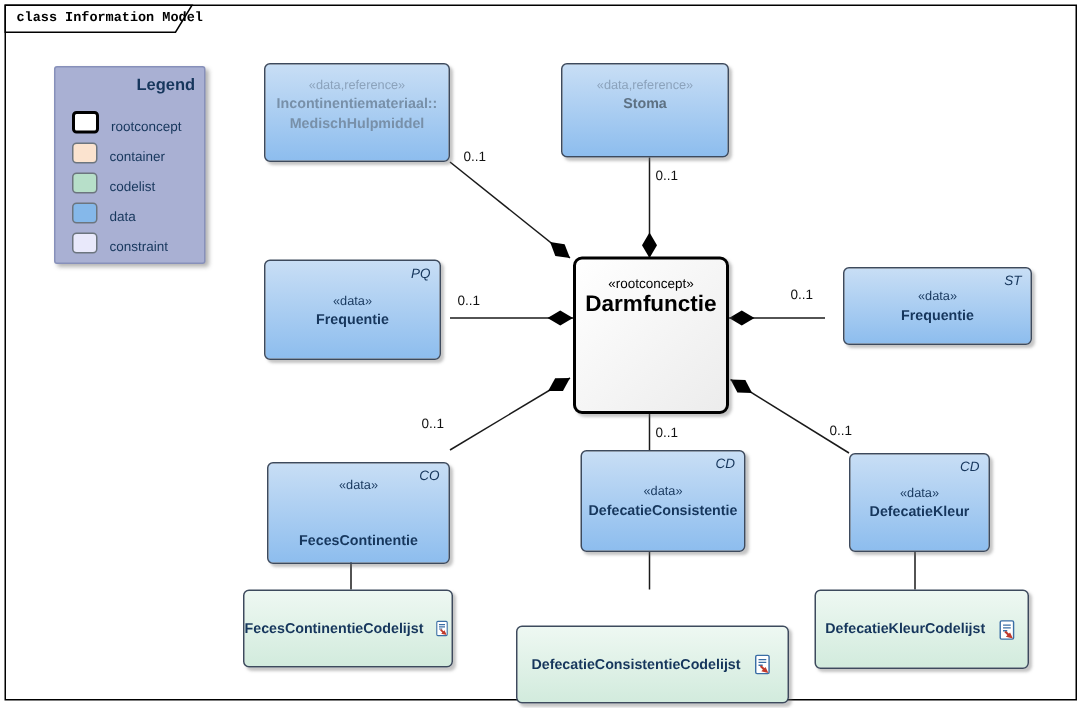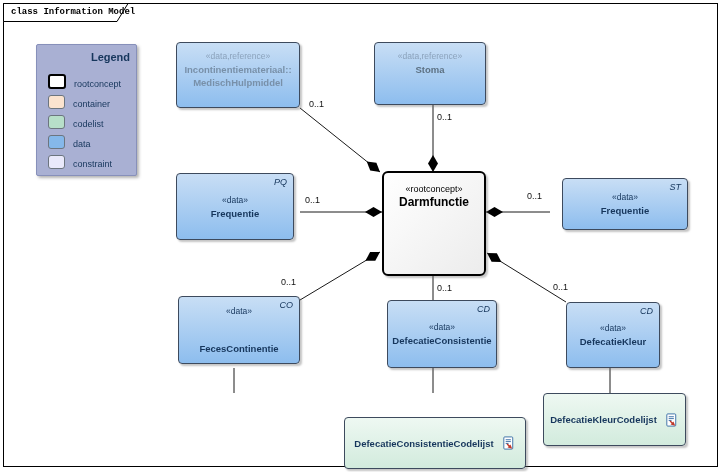--- a/index.html
+++ b/index.html
@@ -25,21 +25,21 @@
   .node .nm{font-size:9.5px;font-weight:bold;color:#16365c;line-height:13px;}
   .node .tcode{position:absolute;top:3px;right:6px;font-size:9px;font-style:italic;color:#16365c;}
   .node.topalign{justify-content:flex-start;padding-top:7px;}
 
   .node.refnode .stereo{color:#8ba2bb;}
   .node.refnode .nm{color:#7890a9;}
   .node.refnode .nm.darker{color:#5d7183;}
 
   .node.root{border:2.5px solid #000;border-radius:6px;background:linear-gradient(135deg,#ffffff 0%,#ececec 100%);justify-content:flex-start;padding-top:10px;}
   .node.root .stereo{color:#000;font-size:9px;}
-  .node.root .nm{color:#000;font-size:12px;}
+  .node.root .nm{color:#000;font-size:15px;}
 
   .node.codelist{background:linear-gradient(to bottom,#eef8f2 0%,#d2ebdd 100%);flex-direction:row;gap:7px;}
   .node.codelist .nm{font-size:9.5px;}
 
   .mult{position:absolute;font-size:9px;color:#111;}
 </style>
 </head>
 <body>
 
 <div class="stage">
@@ -120,38 +120,49 @@
     <div class="stereo">«data»</div>
     <div class="nm">Frequentie</div>
   </div>
 
   <div class="node" style="left:550px;top:178px;width:126px;height:52px;margin-left:12px;">
     <div class="tcode">ST</div>
     <div class="stereo">«data»</div>
     <div class="nm">Frequentie</div>
   </div>
 
-  <div class="node" style="left:178px;top:296px;width:122px;height:68px;gap:24px;">
+  <div class="node" style="left:178px;top:308px;width:122px;height:68px;gap:24px;">
     <div class="tcode">CO</div>
     <div class="stereo">«data»</div>
     <div class="nm">FecesContinentie</div>
   </div>
 
   <div class="node" style="left:387px;top:300px;width:110px;height:68px;">
     <div class="tcode">CD</div>
     <div class="stereo">«data»</div>
     <div class="nm">DefecatieConsistentie</div>
   </div>
 
   <div class="node" style="left:566px;top:302px;width:94px;height:66px;">
     <div class="tcode">CD</div>
     <div class="stereo">«data»</div>
     <div class="nm">DefecatieKleur</div>
   </div>
 
+  <div class="node codelist" style="left:162px;top:393px;width:140px;height:52px;">
+    <div class="nm">FecesContinentieCodelijst</div>
+    <svg width="15" height="16" viewBox="0 0 16 16">
+      <rect x="3" y="1.5" width="9.5" height="13" fill="#fff" stroke="#3a6ea5" stroke-width="1" rx="1"></rect>
+      <line x1="5" y1="4.5" x2="10.5" y2="4.5" stroke="#3a6ea5" stroke-width="1"></line>
+      <line x1="5" y1="6.5" x2="10.5" y2="6.5" stroke="#3a6ea5" stroke-width="1"></line>
+      <line x1="5" y1="8.5" x2="8" y2="8.5" stroke="#3a6ea5" stroke-width="1"></line>
+      <path d="M6.5 9 L10 12.5" stroke="#c0392b" stroke-width="1.5" fill="none"></path>
+      <polygon points="12,14 7,12.8 10,9.7" fill="#c0392b"></polygon>
+    </svg>
+  </div>
 
   <div class="node codelist" style="left:344px;top:393px;width:182px;height:52px;margin-top:24px;">
     <div class="nm">DefecatieConsistentieCodelijst</div>
     <svg width="15" height="16" viewBox="0 0 16 16">
       <rect x="3" y="1.5" width="9.5" height="13" fill="#fff" stroke="#3a6ea5" stroke-width="1" rx="1"></rect>
       <line x1="5" y1="4.5" x2="10.5" y2="4.5" stroke="#3a6ea5" stroke-width="1"></line>
       <line x1="5" y1="6.5" x2="10.5" y2="6.5" stroke="#3a6ea5" stroke-width="1"></line>
       <line x1="5" y1="8.5" x2="8" y2="8.5" stroke="#3a6ea5" stroke-width="1"></line>
       <path d="M6.5 9 L10 12.5" stroke="#c0392b" stroke-width="1.5" fill="none"></path>
       <polygon points="12,14 7,12.8 10,9.7" fill="#c0392b"></polygon>

